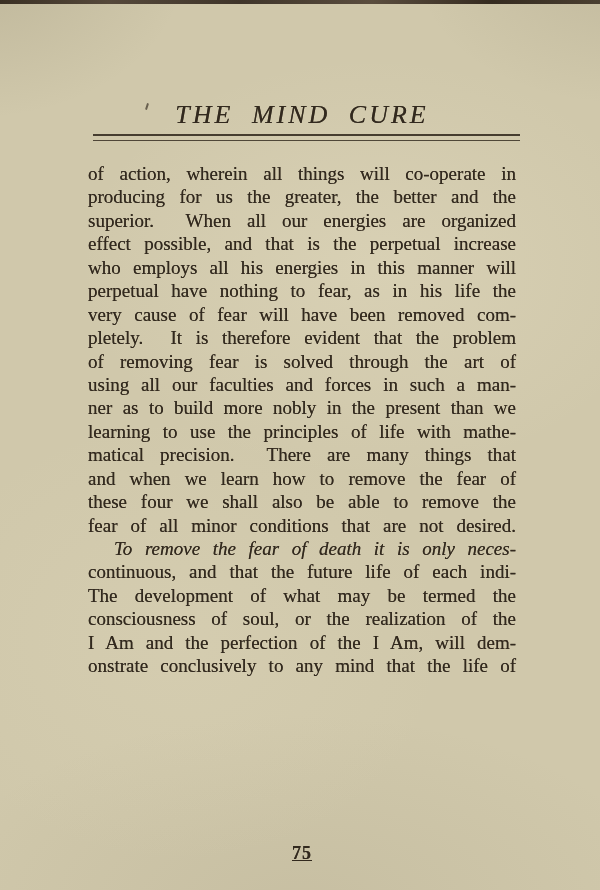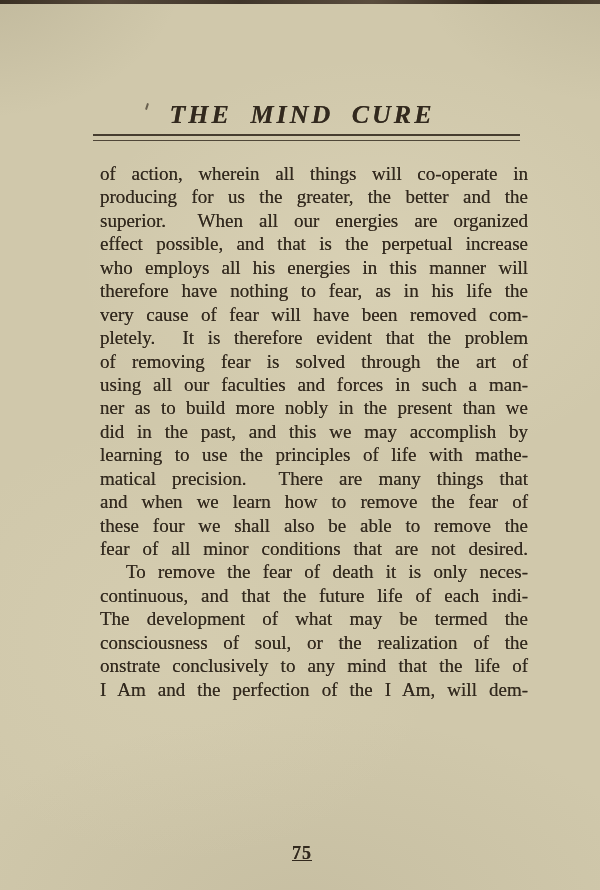--- a/index.html
+++ b/index.html
@@ -23,47 +23,47 @@
     pointer-events:none;
   }
   .top-edge{
     position:absolute;top:0;left:0;width:600px;height:4px;
     background:linear-gradient(90deg,#3a3024 0%,#55483a 18%,#3f352a 40%,#5a4d3e 62%,#352b20 82%,#4a3f31 100%);
   }
   .header{position:absolute;top:0;left:0;width:600px;}
   .title{
     position:absolute;top:100px;left:88px;width:428px;
     margin:0;text-align:center;
-    font-style:italic;font-weight:700;
+    font-style:italic;font-weight:400;
     font-size:26px;letter-spacing:3px;word-spacing:9px;
     color:var(--ink,#32291e);
     text-shadow:0 0 0.6px rgba(50,41,30,0.75);
     white-space:nowrap;
   }
   .tick{
     position:absolute;top:103px;left:146px;width:2px;height:7px;
     background:var(--ink,#32291e);opacity:.65;transform:rotate(18deg);border-radius:1px;
   }
   .rule{position:absolute;top:134px;left:93px;width:427px;}
   .rule .r1{height:2.4px;background:var(--ink,#32291e);opacity:.88;}
   .rule .r2{height:1.6px;background:var(--ink,#32291e);opacity:.82;margin-top:3.2px;}
   .body{
-    position:absolute;top:162px;left:100px;width:428px;
+    position:absolute;top:162px;left:88px;width:428px;
     font-size:19px;line-height:23.45px;
     color:var(--ink,#32291e);
     text-shadow:0 0 0.55px rgba(50,41,30,0.8);
   }
   .body .line{
     text-align:justify;
     -moz-text-align-last:justify;
     text-align-last:justify;
     white-space:normal;
     height:23.45px;overflow:visible;
   }
-  .body .line.indent{padding-left:26px;}
+  .body .line.indent{padding-left:26px;font-style:italic;}
   .folio{
     position:absolute;top:843px;left:88px;width:428px;
     text-align:center;font-size:18px;font-weight:600;
     color:var(--ink,#32291e);
     text-shadow:0 0 0.5px rgba(50,41,30,0.8);
     letter-spacing:1px;
     text-decoration:underline;
   }
 </style>
 </head>
@@ -80,34 +80,33 @@
       <div class="r2"></div>
     </div>
   </div>
 
   <div class="body" id="body-text">
       <div class="line">of action, wherein all things will co-operate in</div>
       <div class="line">producing for us the greater, the better and the</div>
       <div class="line">superior.&nbsp; When all our energies are organized</div>
       <div class="line">effect possible, and that is the perpetual increase</div>
       <div class="line">who employs all his energies in this manner will</div>
-      <div class="line">therefore have nothing to fear, as in his life the</div>
+      <div class="line">perpetual have nothing to fear, as in his life the</div>
       <div class="line">very cause of fear will have been removed com-</div>
       <div class="line">pletely.&nbsp; It is therefore evident that the problem</div>
       <div class="line">of removing fear is solved through the art of</div>
       <div class="line">using all our faculties and forces in such a man-</div>
       <div class="line">ner as to build more nobly in the present than we</div>
-      <div class="line">did in the past, and this we may accomplish by</div>
       <div class="line">learning to use the principles of life with mathe-</div>
       <div class="line">matical precision.&nbsp; There are many things that</div>
       <div class="line">and when we learn how to remove the fear of</div>
       <div class="line">these four we shall also be able to remove the</div>
       <div class="line">fear of all minor conditions that are not desired.</div>
       <div class="line indent">To remove the fear of death it is only neces-</div>
       <div class="line">continuous, and that the future life of each indi-</div>
       <div class="line">The development of what may be termed the</div>
       <div class="line">consciousness of soul, or the realization of the</div>
+      <div class="line">I Am and the perfection of the I Am, will dem-</div>
       <div class="line">onstrate conclusively to any mind that the life of</div>
-      <div class="line">I Am and the perfection of the I Am, will dem-</div>
     </div>
 
   <div class="folio">75</div>
 </div>
 
 </body></html>

